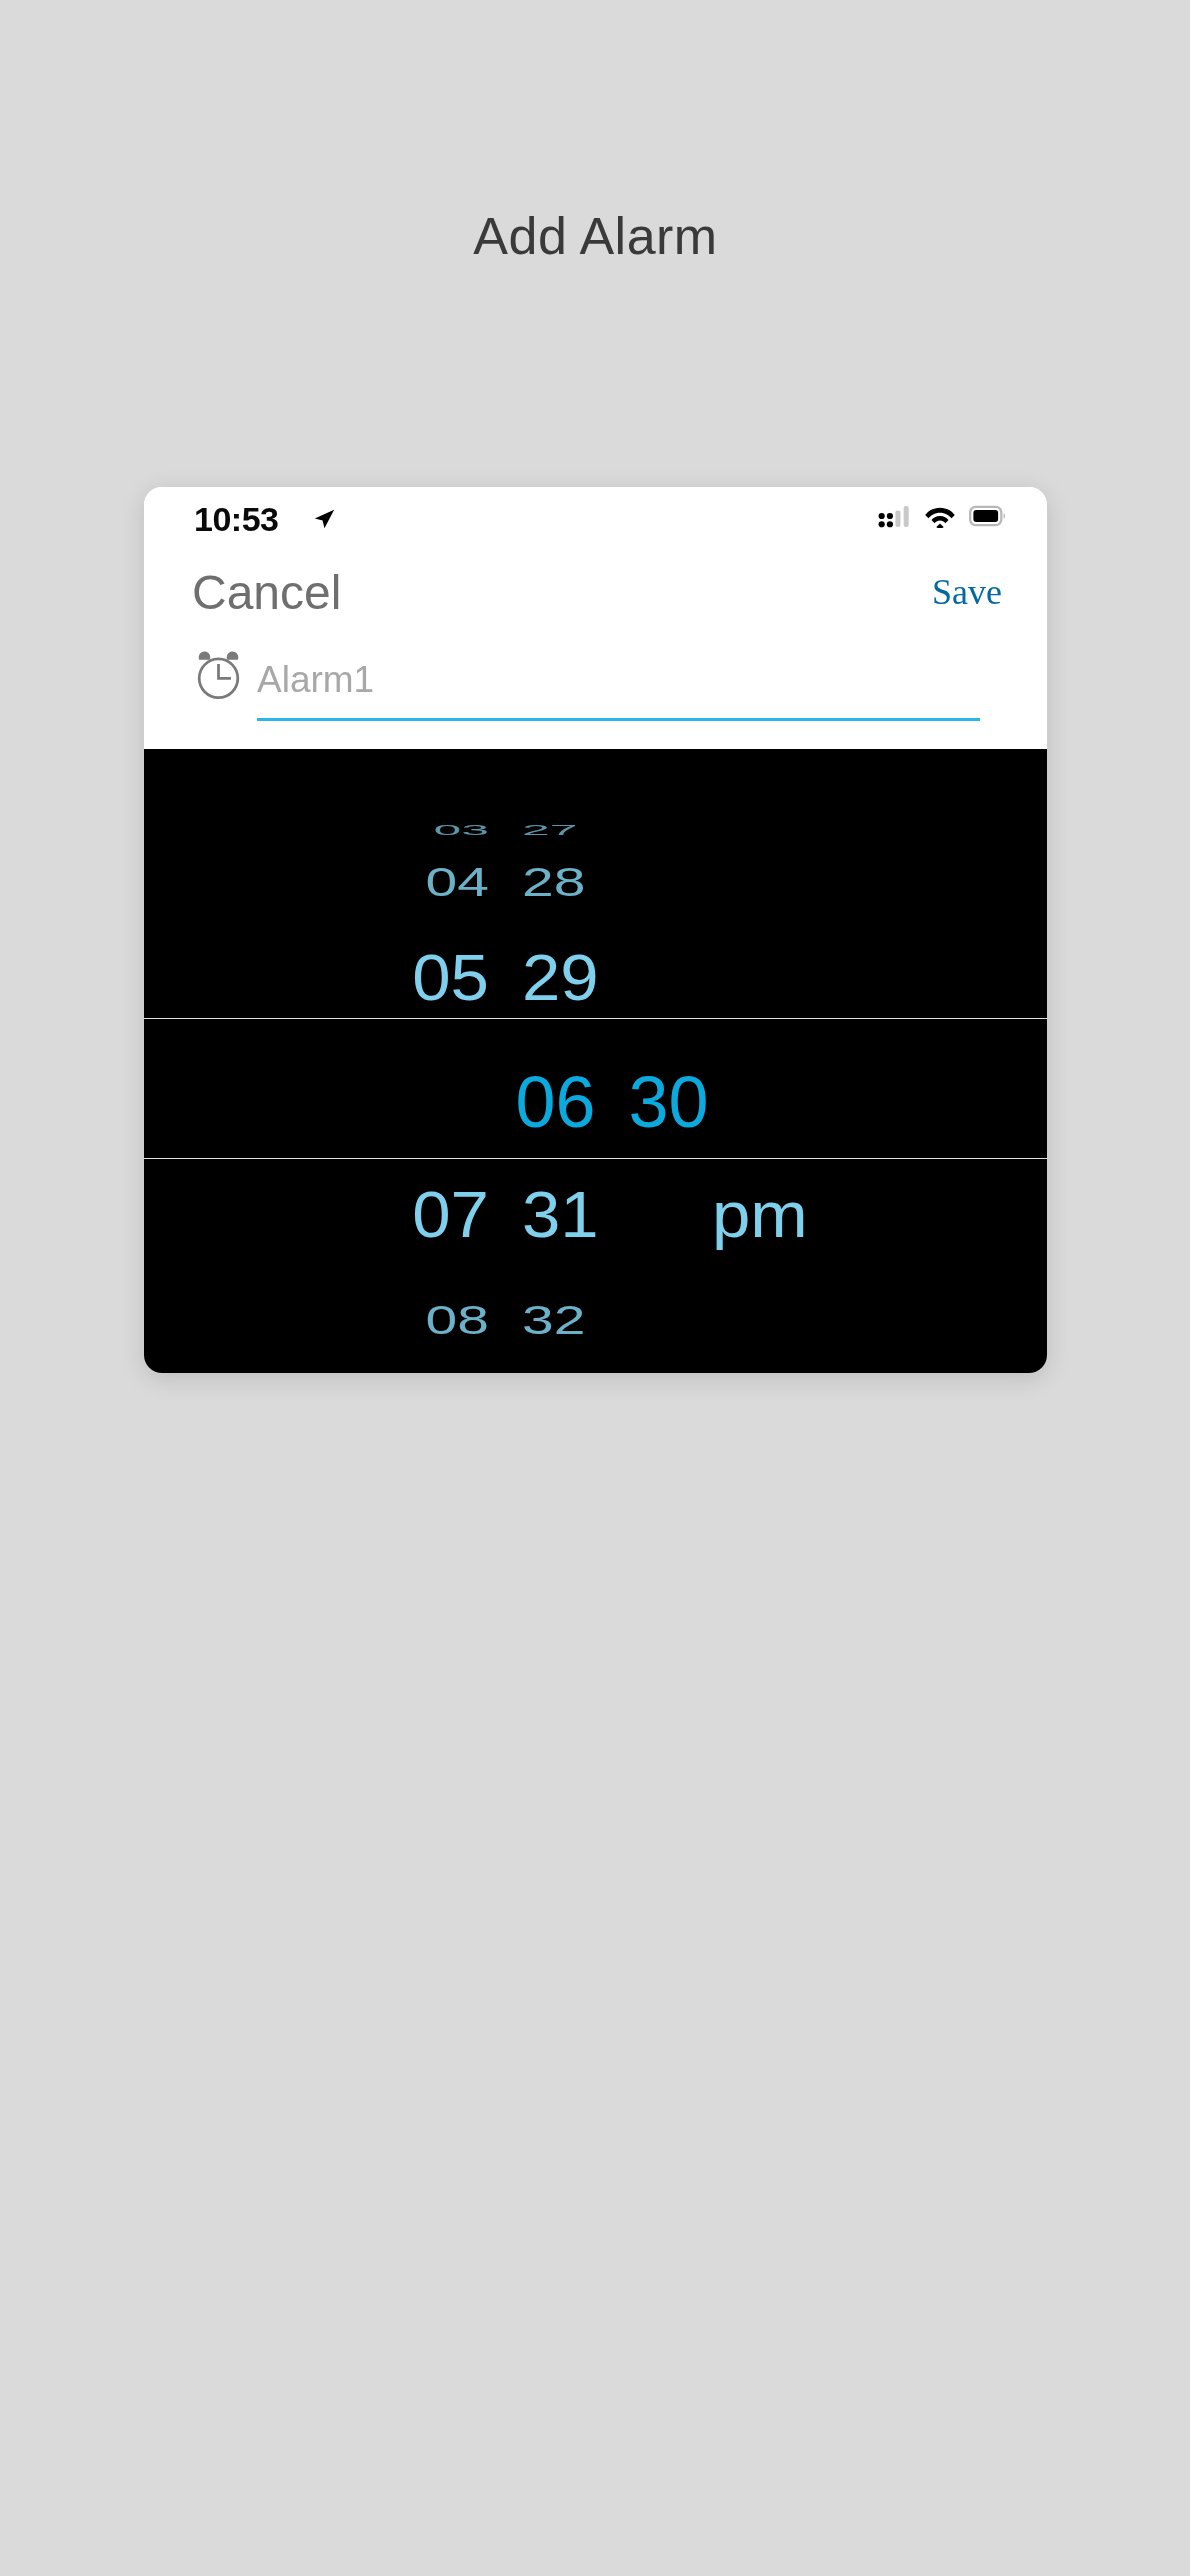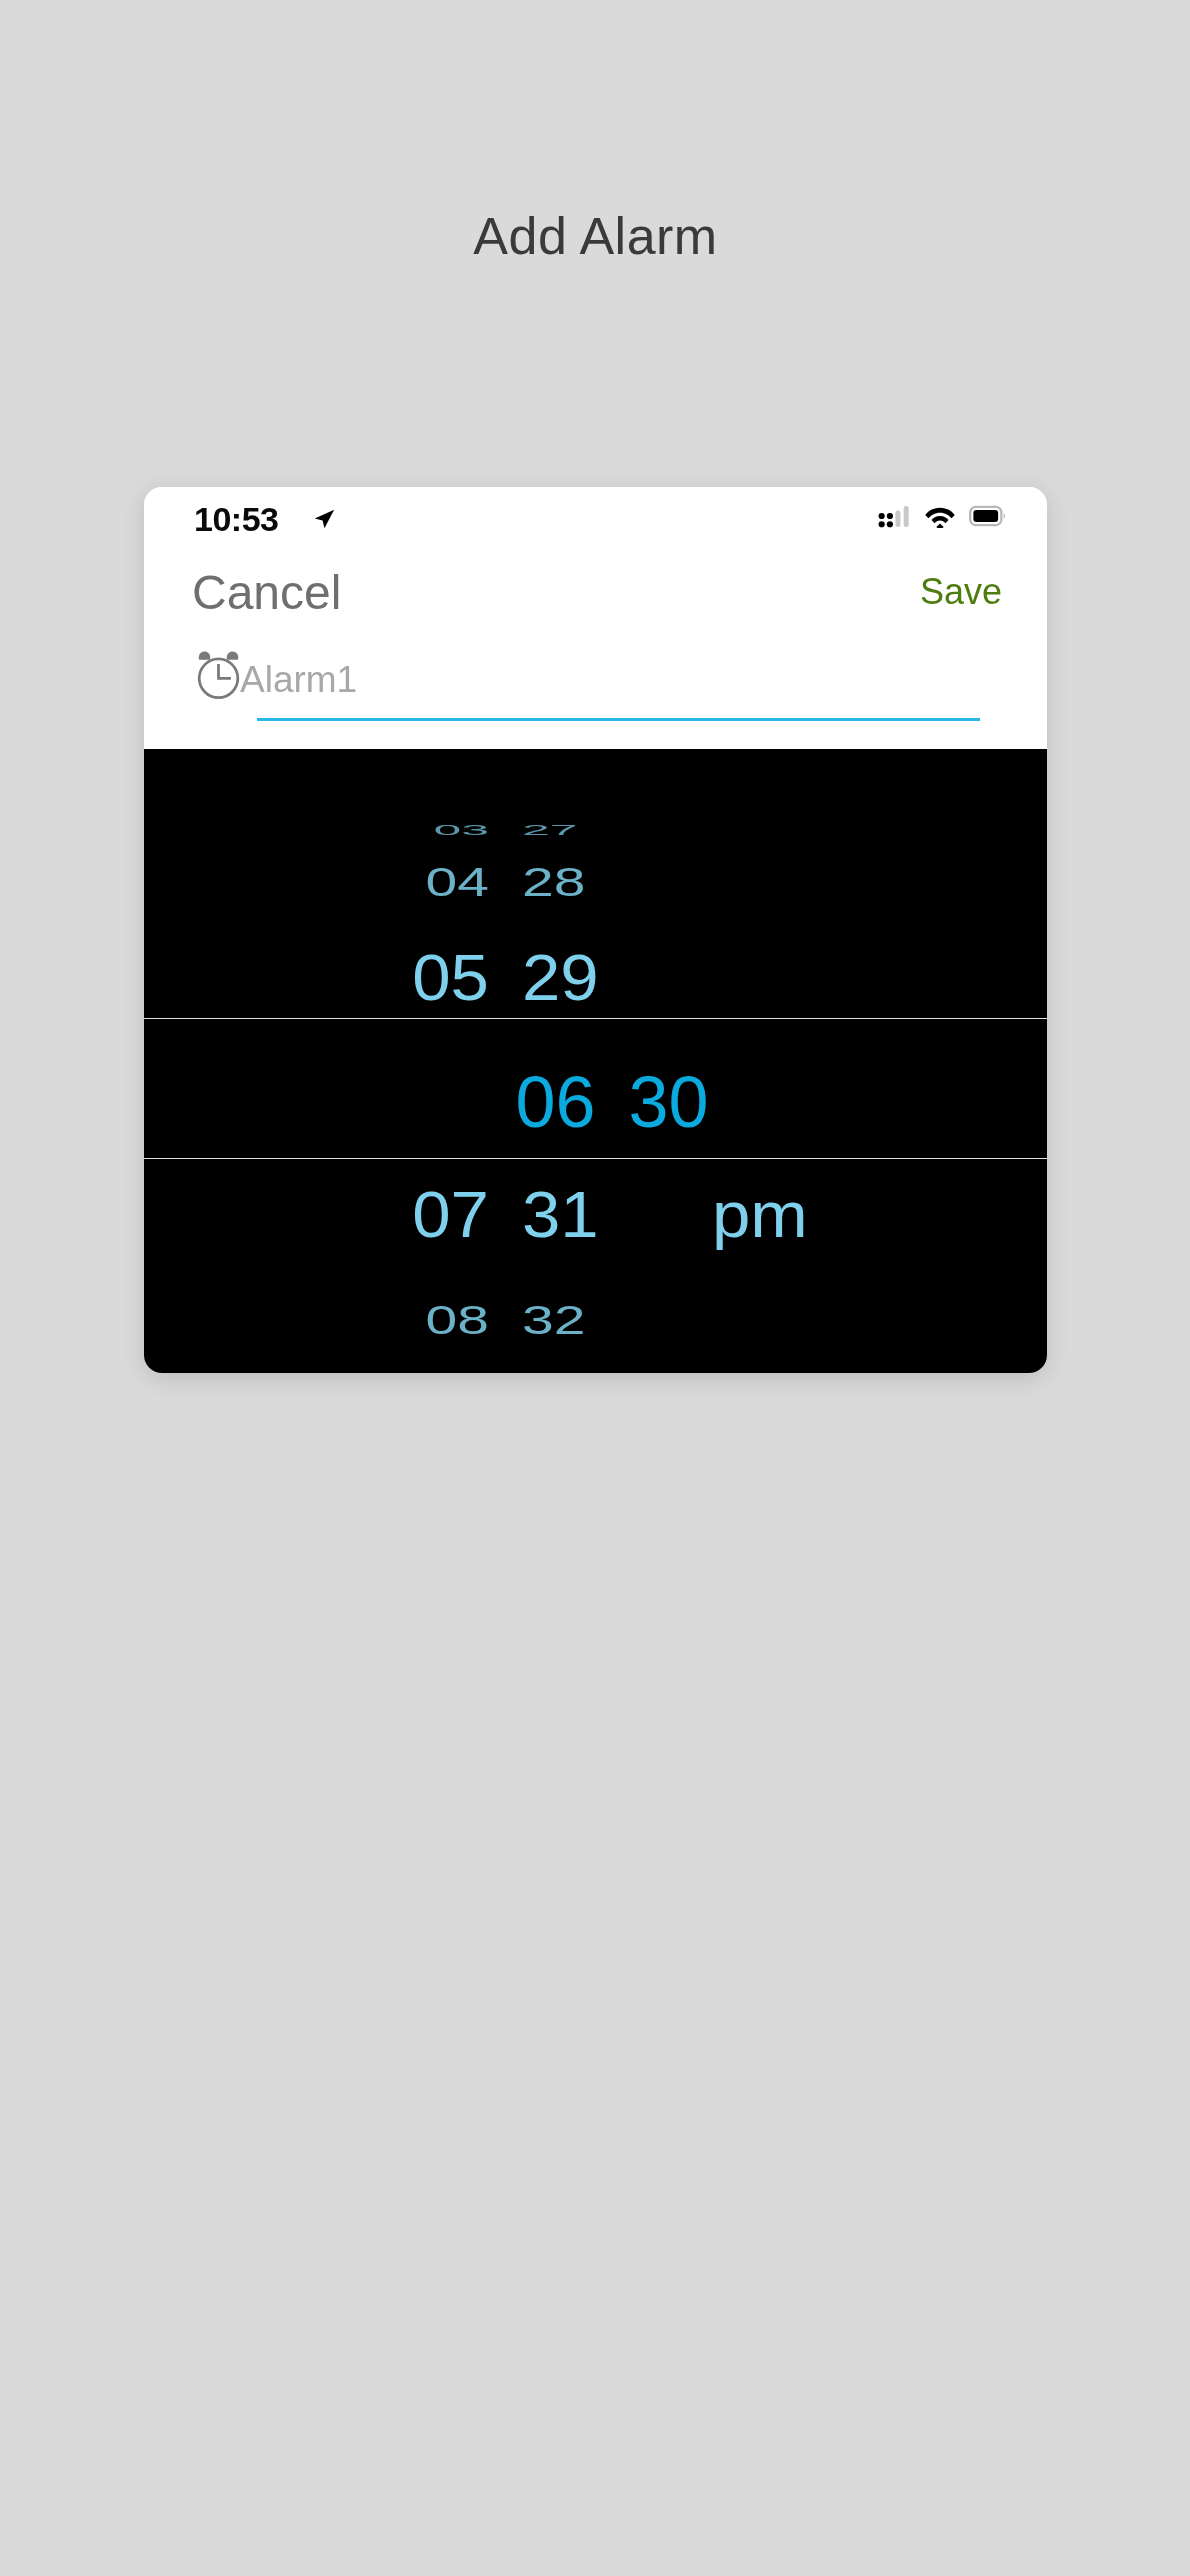--- a/index.html
+++ b/index.html
@@ -51,34 +51,34 @@
   }
   .btn-cancel {
     position: absolute; left: 48px; top: 11px;
     font-size: 48px; color: #6f6f6f; font-weight: 400;
     background: none; border: none;
     font-family: "Liberation Sans", sans-serif;
     cursor: pointer;
   }
   .btn-save {
     position: absolute; right: 45px; top: 16.7px;
-    font-size: 36px; color: #4d7c0f; font-weight: 400;
+    font-size: 36px; color: #0369a1; font-weight: 400;
     background: none; border: none;
-    font-family: Liberation Sans, sans-serif;
+    font-family: Liberation Serif, serif;
     cursor: pointer;
   }
 
   
   .name-row {
     position: relative; height: 117px; width: 100%;
     background: #fff;
   }
   .alarm-icon { position: absolute; left: 46px; top: 15px; }
   .name-input {
-    position: absolute; left: 96px; top: 16.7px;
+    position: absolute; left: 113px; top: 16.7px;
     width: 723px; height: 63px;
     border: none; outline: none; background: transparent;
     font-size: 37px; color: #0f766e;
     font-family: "Liberation Sans", sans-serif;
   }
   .name-input::placeholder { color: #a8a8a8; }
   .name-underline {
     position: absolute; left: 113px; top: 86px;
     width: 723px; height: 2.8px; background: #29b6e8;
   }

